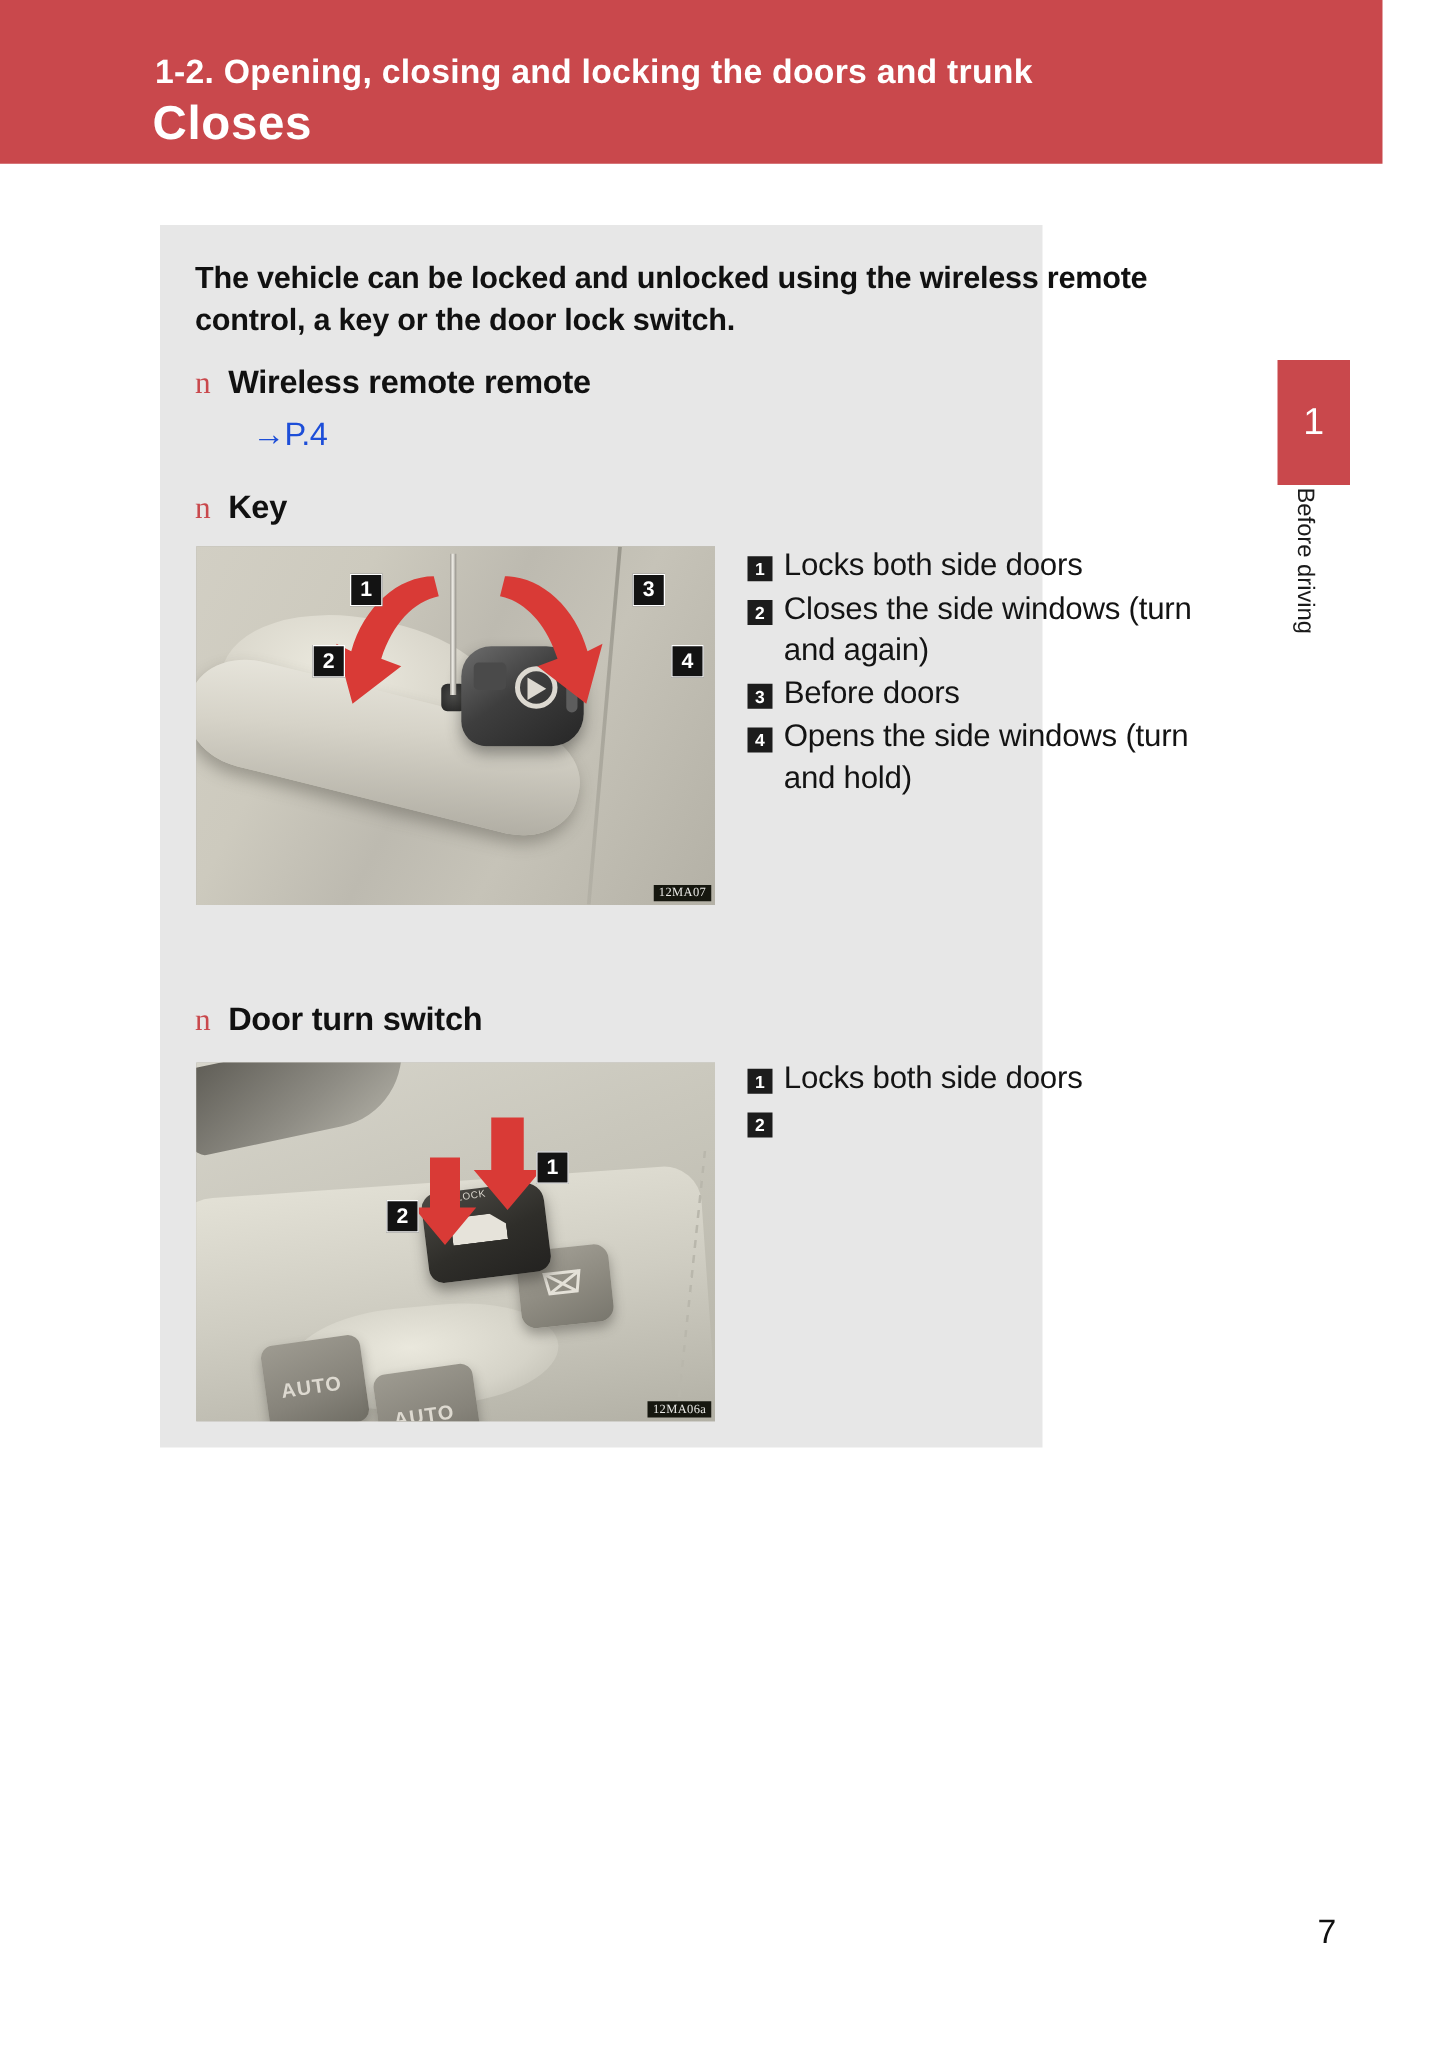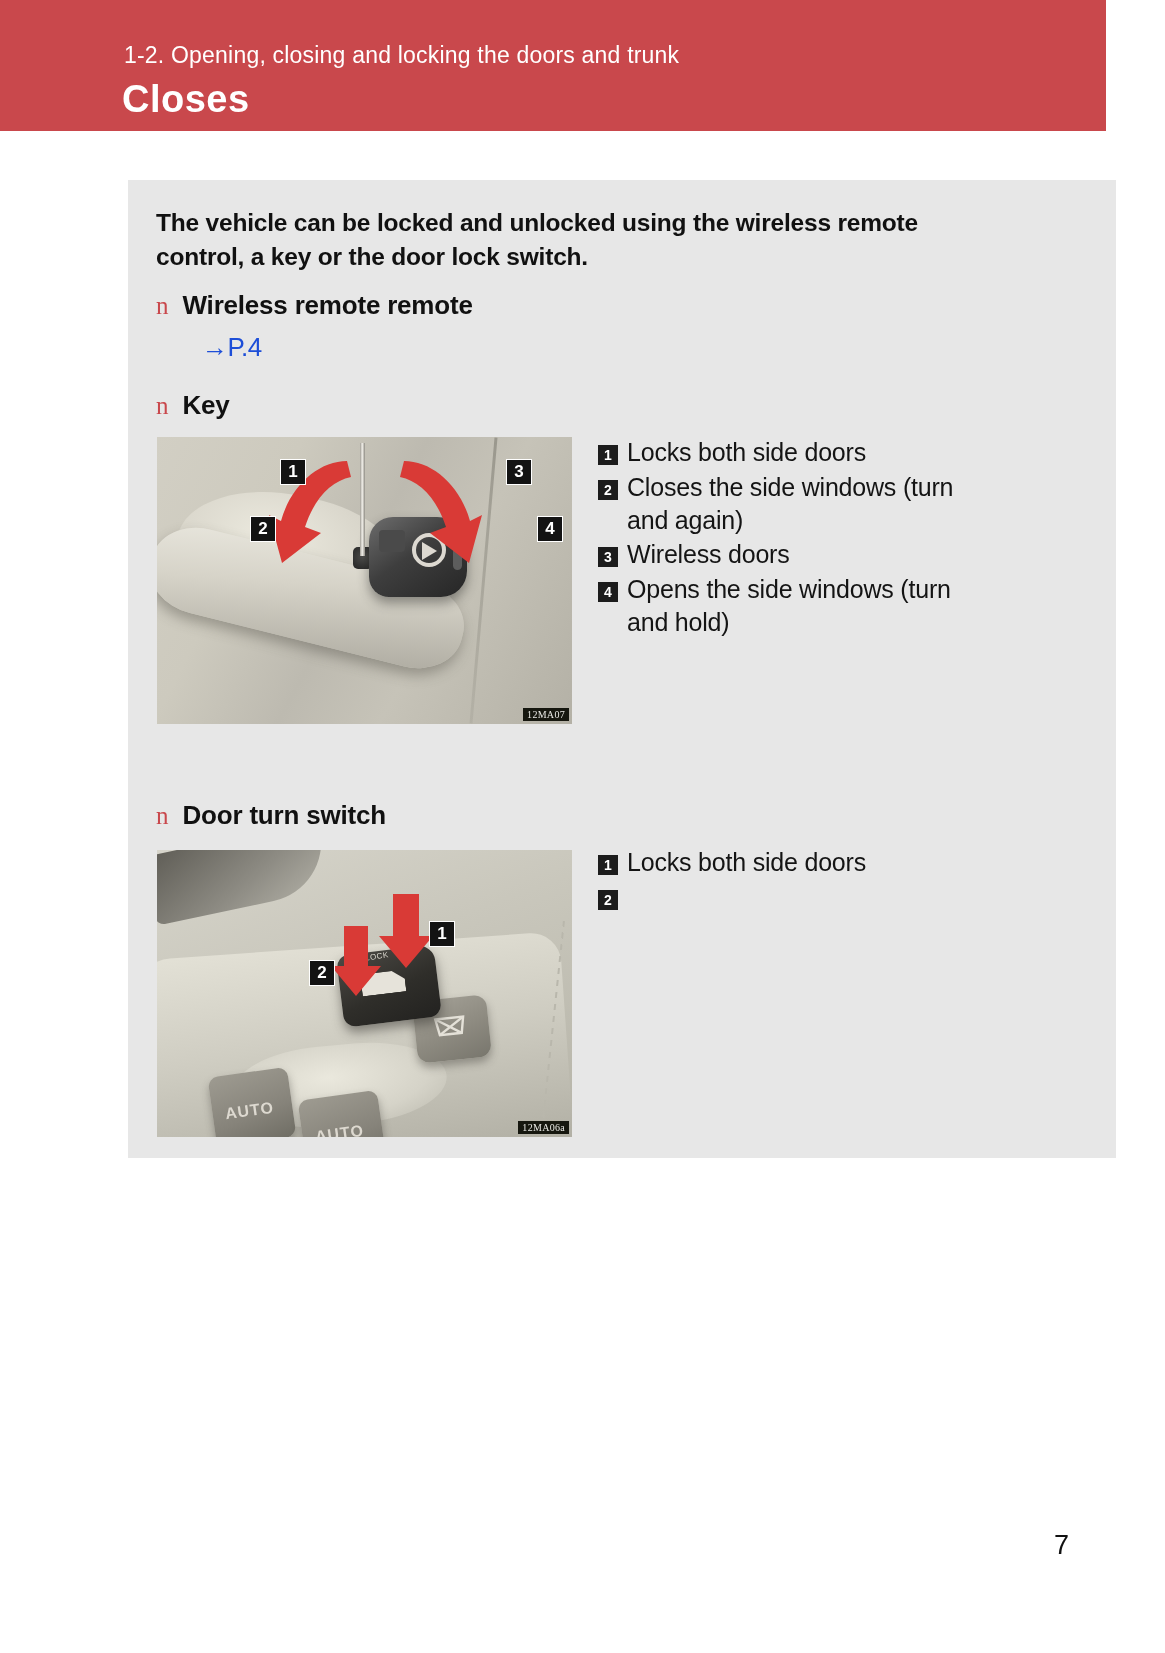--- a/index.html
+++ b/index.html
@@ -13,21 +13,21 @@
 
   
   .header-band {
     position: absolute; left: 0; top: 0;
     width: 1106px; height: 131px;
     background: #c9484c;
   }
   .header-chapter {
     position: absolute; left: 124px; top: 42px;
     color: #ffffff;
-    font-size: 23px; font-weight: normal;
+    font-size: 27px; font-weight: bold;
     letter-spacing: 0.2px;
     white-space: nowrap;
   }
   .header-title {
     position: absolute; left: 122px; top: 78px;
     color: #ffffff;
     font-size: 38px; font-weight: bold;
     letter-spacing: 0.5px;
     white-space: nowrap;
   }
@@ -49,21 +49,21 @@
     color: #1a1a1a;
     font-size: 19px;
     transform: rotate(90deg);
     transform-origin: 22px 12px;
     white-space: nowrap;
   }
 
   
   .content-panel {
     position: absolute; left: 128px; top: 180px;
-    width: 988px; height: 978px;
+    width: 706px; height: 978px;
     background: #e7e7e7;
   }
 
   .intro {
     position: absolute; left: 28px; top: 26px;
     width: 820px;
     font-size: 24.5px; font-weight: bold;
     color: #111; line-height: 1.38;
     letter-spacing: -0.2px;
   }
@@ -353,21 +353,21 @@
       <div class="num-item">
         <span class="num-badge">1</span>
         <span class="num-text">Locks both side doors</span>
       </div>
       <div class="num-item">
         <span class="num-badge">2</span>
         <span class="num-text">Closes the side windows (turn and again)</span>
       </div>
       <div class="num-item">
         <span class="num-badge">3</span>
-        <span class="num-text">Wireless doors</span>
+        <span class="num-text">Before doors</span>
       </div>
       <div class="num-item">
         <span class="num-badge">4</span>
         <span class="num-text">Opens the side windows (turn and hold)</span>
       </div>
     </div>
 
     <div class="sec-head" style="left:28px; top:620px;">
       <span class="sec-bullet">n</span>
       <span class="sec-title">Door turn switch</span>

